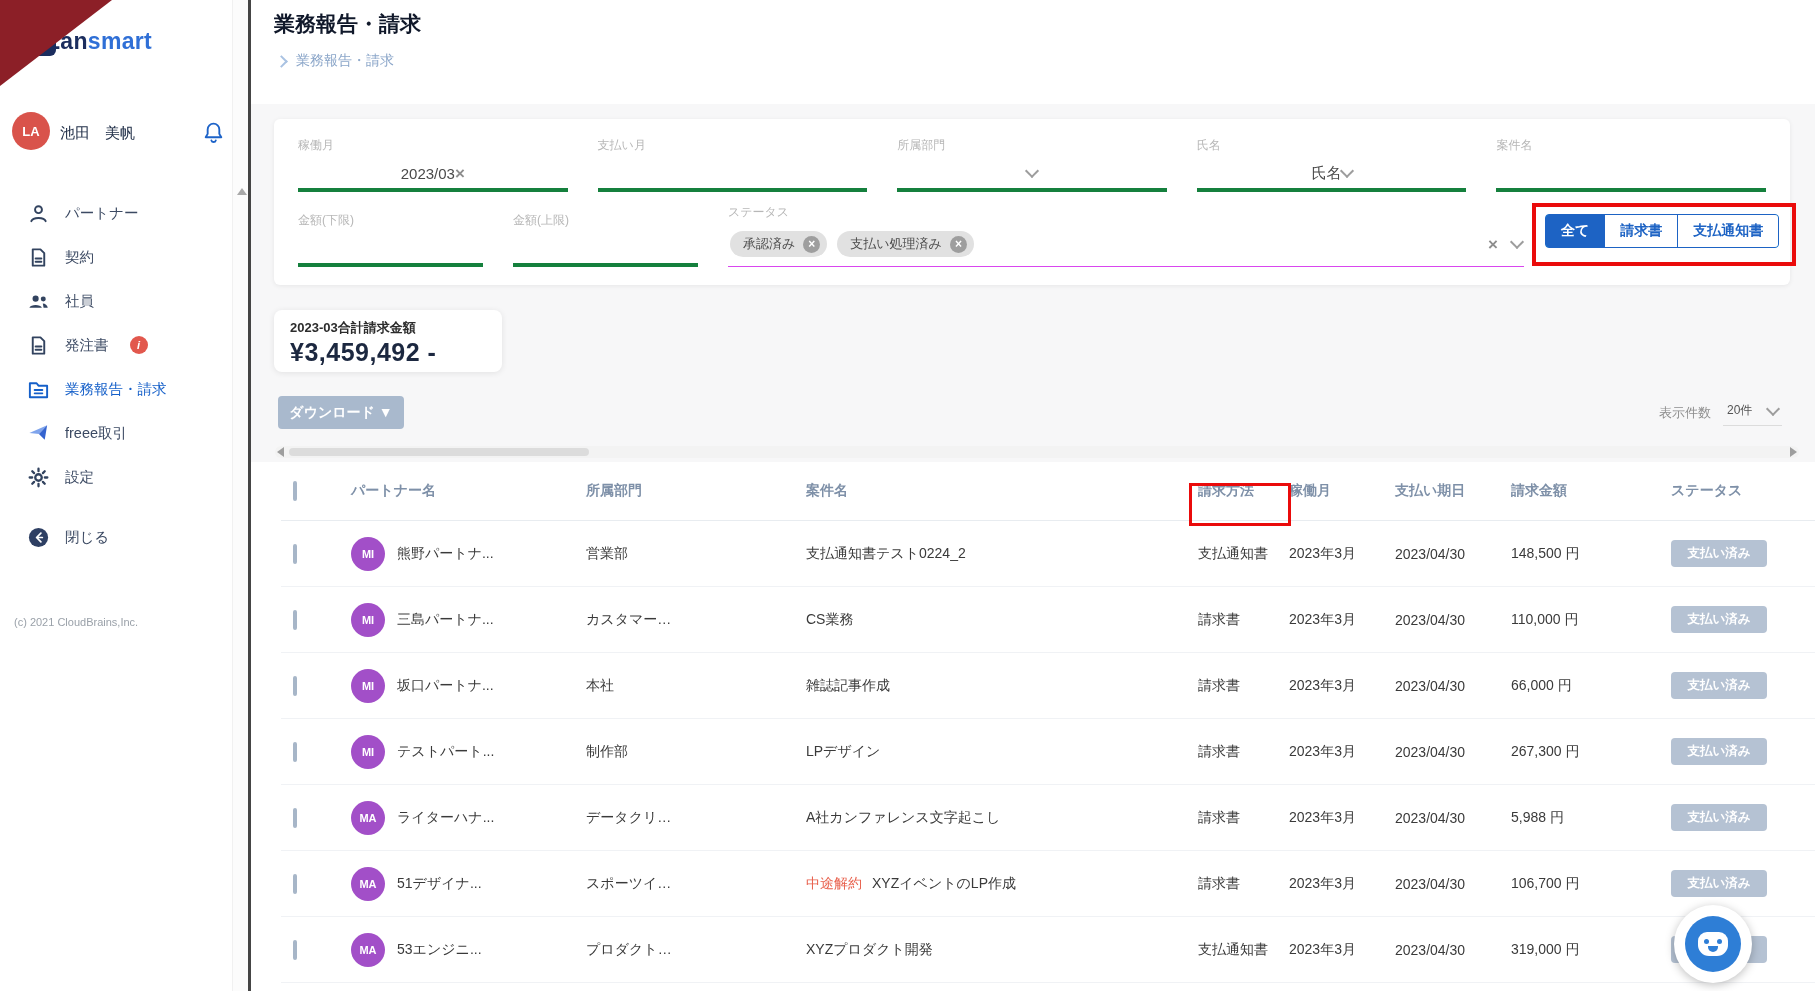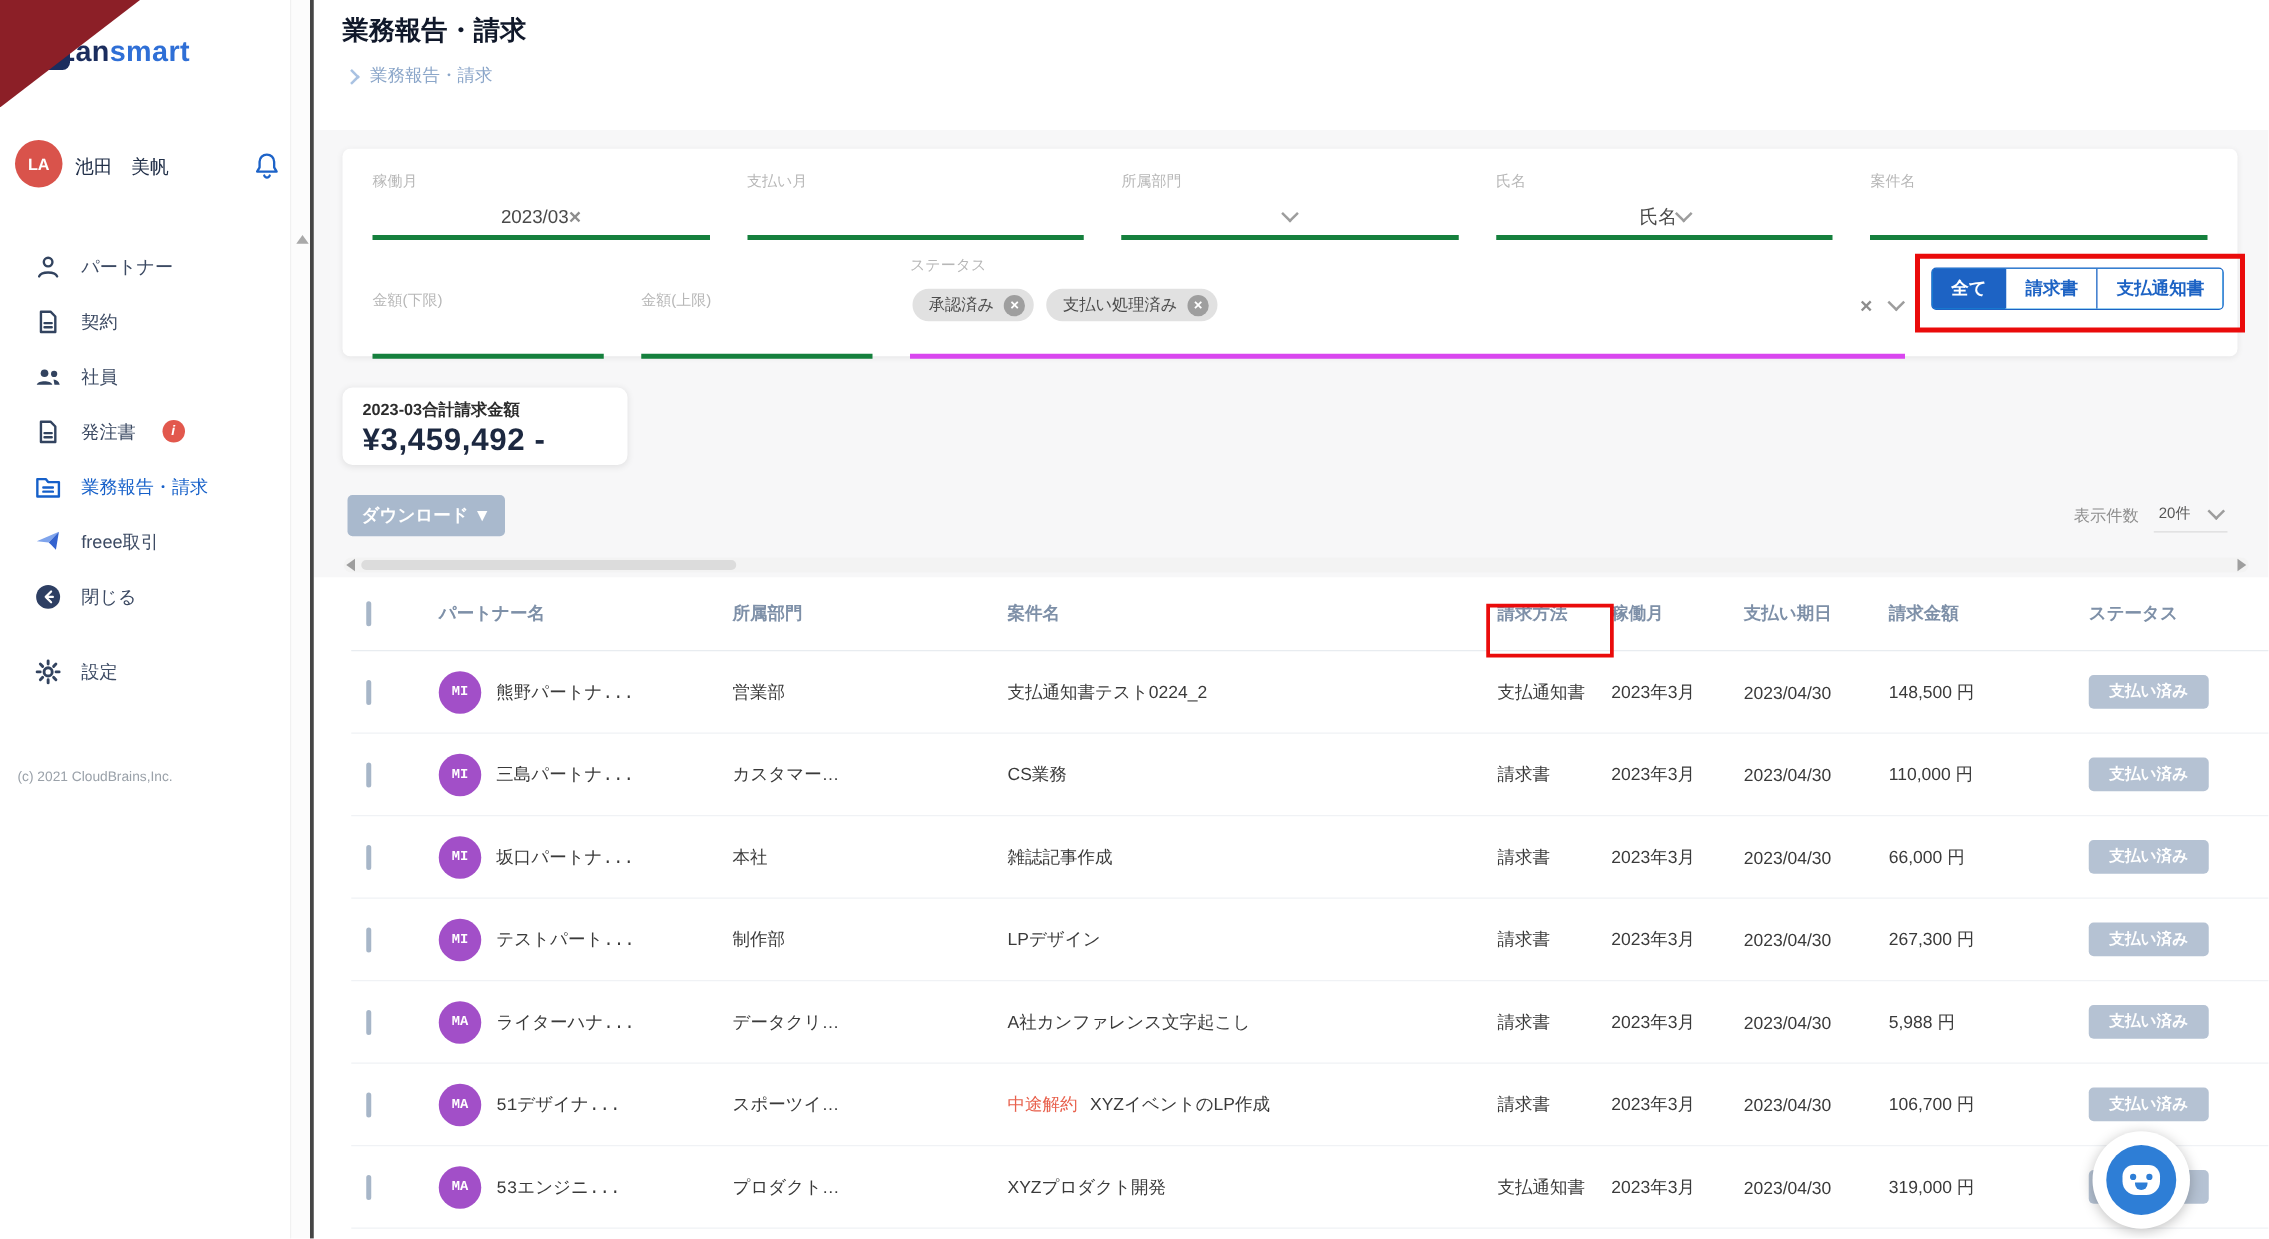--- a/index.html
+++ b/index.html
@@ -44,21 +44,21 @@
   .frow1{display:flex;gap:30px;} .frow1 .fcol{flex:1;min-width:0;}
   .flabel{font-size:12px;color:#b7b7b7;}
   .fval{display:flex;justify-content:center;align-items:center;height:30px;border-bottom:4px solid #15803d;
         font-size:15px;color:#4a4a4a;margin-top:4px;}
   .ficons{display:flex;align-items:center;gap:12px;color:#9b9b9b;}
   .xmark{font-size:17px;font-weight:bold;color:#8d8d8d;cursor:pointer;line-height:1;}
   .chev{width:8px;height:8px;border-right:2px solid #9d9d9d;border-bottom:2px solid #9d9d9d;transform:rotate(45deg);display:inline-block;margin-top:-4px;cursor:pointer;}
   .frow2{display:flex;align-items:flex-end;gap:30px;margin-top:12px;}
   .fcol.small{flex:0 0 185px;}
   .fcol.status{flex:1;min-width:0;}
-  .statusline{display:flex;align-items:center;gap:20px;border-bottom:4px solid #d946ef;padding:4px 2px 24px 2px;margin-top:4px;min-height:30px;}
+  .statusline{display:flex;align-items:center;gap:20px;border-bottom:1px solid #d946ef;padding:4px 2px 7px 2px;margin-top:4px;min-height:30px;}
   .chip{display:inline-flex;align-items:center;gap:8px;background:#e1e1e1;border-radius:15px;padding:4px 7px 4px 13px;font-size:13px;color:#4c4c4c;}
   .chipx{width:17px;height:17px;border-radius:50%;background:#9e9e9e;color:#fff;font-size:12px;font-weight:bold;
          display:flex;align-items:center;justify-content:center;cursor:pointer;line-height:1;}
   .status-icons{margin-left:auto;display:flex;align-items:center;gap:14px;}
   .tab-space{flex:0 0 212px;}
   .tabgroup{position:absolute;left:1294px;top:214px;display:flex;border:1px solid #1d63c4;border-radius:4px;overflow:hidden;background:#0ea5e9;}
   .tab{border:none;background:#fff;color:#1d63c4;font-size:14px;font-weight:bold;padding:7px 15px;cursor:pointer;
        border-left:1px solid #1d63c4;font-family:inherit;}
   .tab:first-child{border-left:none;}
   .tab.on{background:#1d63c4;color:#fff;}
@@ -82,21 +82,21 @@
   .harrow{position:absolute;top:1px;width:0;height:0;border-top:5px solid transparent;border-bottom:5px solid transparent;cursor:pointer;}
   .harrow.l{left:2px;border-right:7px solid #9e9e9e;}
   .harrow.r{right:2px;border-left:7px solid #9e9e9e;}
   
   .table{position:absolute;left:0;top:462px;width:100%;bottom:0;background:#fff;}
   .table-inner{margin-left:30px;width:1534px;}
   .tgrid{display:grid;grid-template-columns:70px 235px 220px 392px 91px 106px 116px 160px 144px;align-items:center;}
   .thead{height:58px;border-bottom:1px solid #e8ecf0;color:#7e90a8;font-weight:bold;font-size:14px;}
   .trow{height:65px;border-bottom:1px solid #f0f2f5;font-size:14px;color:#3a3a3a;}
   .cbx{width:18px;height:18px;border:2px solid #a7b6c8;border-radius:5px;margin-left:12px;background:#fff;cursor:pointer;}
-  .c-partner{display:flex;align-items:center;font-family:Liberation Mono, monospace;}
+  .c-partner{display:flex;align-items:center;}
   .avatar{width:34px;height:34px;border-radius:50%;background:#a24fc8;color:#fff;font-size:11px;font-weight:bold;
           display:flex;align-items:center;justify-content:center;margin-right:12px;flex:0 0 34px;}
   .badge{display:inline-block;min-width:96px;text-align:center;background:#b5c2d3;color:#fff;font-size:12.5px;
          font-weight:bold;padding:5px 0;border-radius:4px;}
   .flag{color:#e8604c;margin-right:10px;}
   
   .chat{position:absolute;right:63px;bottom:8px;width:78px;height:78px;border-radius:50%;background:#fff;
         box-shadow:0 2px 10px rgba(0,0,0,.25);display:flex;align-items:center;justify-content:center;cursor:pointer;z-index:6;}
   .chat-inner{width:56px;height:56px;border-radius:50%;background:#2e7ed6;display:flex;align-items:center;justify-content:center;}
   .chat-face{width:30px;height:24px;background:#fff;border-radius:9px 9px 11px 11px;position:relative;}
@@ -177,35 +177,35 @@
           <span class="sicon">
             <svg viewBox="0 0 24 24">
               <path fill="#7fa4ec" d="M2.5 11.5L21 3.5l-8.5 9z"></path>
               <path fill="#3463cf" d="M12.5 12.5L21 3.5l-2.5 15-4-4z"></path>
             </svg>
           </span>
           <span class="slabel">freee取引</span>
         </div>
         <div class="sitem">
           <span class="sicon">
+            <svg viewBox="0 0 24 24" fill="none" stroke="currentColor" stroke-width="2.4" stroke-linecap="round">
+              <circle cx="12" cy="12" r="3.4"></circle>
+              <path d="M12 2.8v2.6M12 18.6v2.6M2.8 12h2.6M18.6 12h2.6M5.5 5.5l1.9 1.9M16.6 16.6l1.9 1.9M18.5 5.5l-1.9 1.9M7.4 16.6l-1.9 1.9"></path>
+            </svg>
+          </span>
+          <span class="slabel">設定</span>
+        </div>
+        <div class="sitem">
+          <span class="sicon">
             <svg viewBox="0 0 24 24">
               <circle cx="12" cy="12" r="10" fill="#2e3f63"></circle>
               <path d="M14.5 7.5L10 12l4.5 4.5M10 12h6" stroke="#fff" stroke-width="1.8" fill="none" stroke-linecap="round" stroke-linejoin="round"></path>
             </svg>
           </span>
           <span class="slabel">閉じる</span>
-        </div>
-        <div class="sitem">
-          <span class="sicon">
-            <svg viewBox="0 0 24 24" fill="none" stroke="currentColor" stroke-width="2.4" stroke-linecap="round">
-              <circle cx="12" cy="12" r="3.4"></circle>
-              <path d="M12 2.8v2.6M12 18.6v2.6M2.8 12h2.6M18.6 12h2.6M5.5 5.5l1.9 1.9M16.6 16.6l1.9 1.9M18.5 5.5l-1.9 1.9M7.4 16.6l-1.9 1.9"></path>
-            </svg>
-          </span>
-          <span class="slabel">設定</span>
         </div>
       </div>
 
     <div class="side-footer">
       <div class="copyright">(c) 2021 CloudBrains,Inc.</div>
     </div>
   </div>
 
   <div class="vstrip">
       <div class="up"></div>

